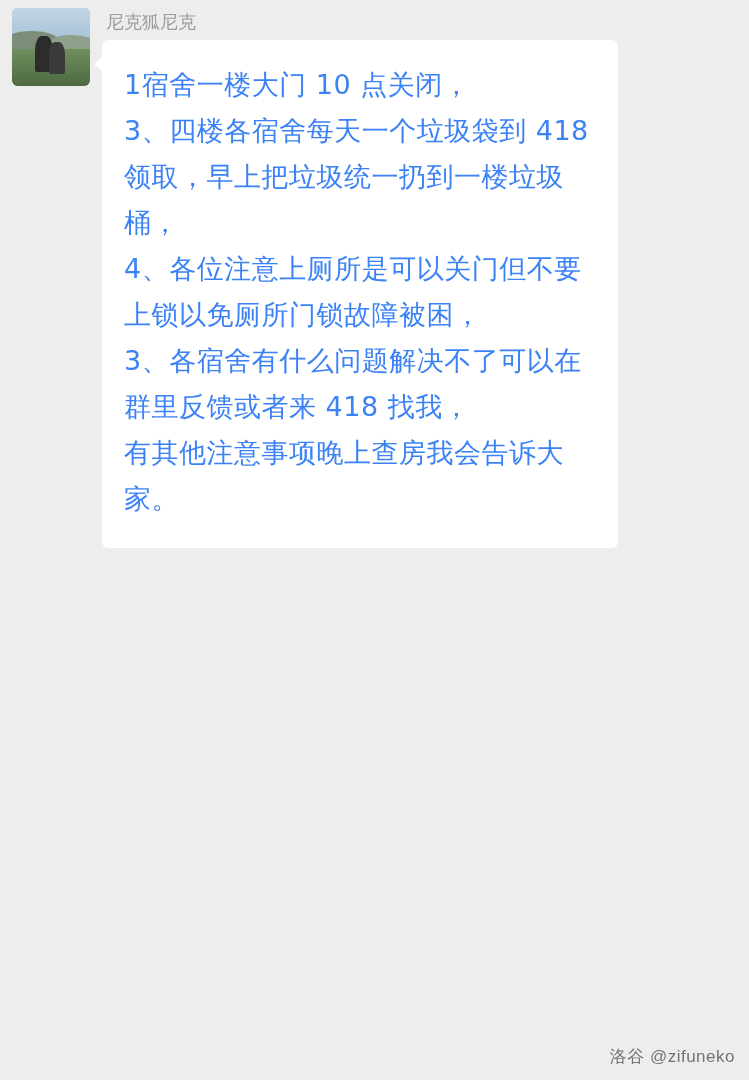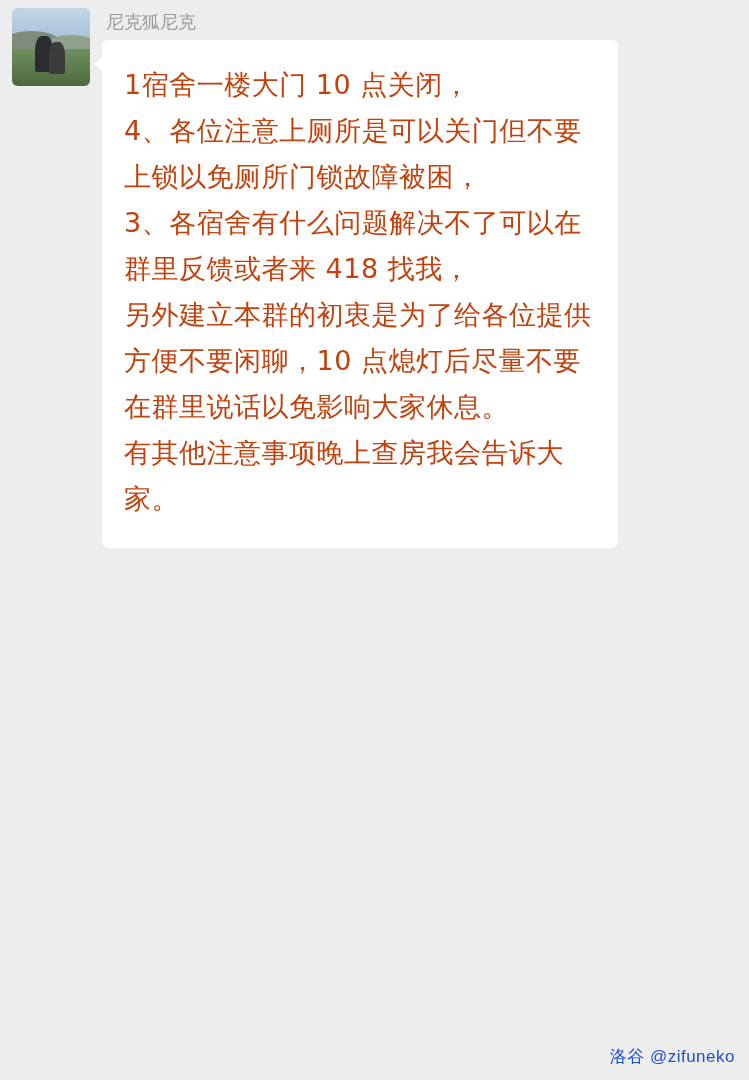--- a/index.html
+++ b/index.html
@@ -111,32 +111,32 @@
     left: -8px;
     top: 16px;
     width: 0;
     height: 0;
     border-top: 8px solid transparent;
     border-bottom: 8px solid transparent;
     border-right: 9px solid #ffffff;
   }
   .bubble p {
     margin: 0;
-    color: #c2410c;
+    color: #3b82f6;
     font-size: 27px;
     line-height: 46px;
     letter-spacing: 0.5px;
     font-family: "DejaVu Sans", sans-serif;
     word-break: break-word;
   }
   .watermark {
     position: absolute;
     right: 14px;
     bottom: 12px;
-    color: #1d4ed8;
+    color: #737373;
     font-size: 17px;
     letter-spacing: 0.5px;
     font-family: "Liberation Sans", sans-serif;
   }
 </style>
 </head>
 <body>
 
 <div class="chat-root">
 
@@ -149,23 +149,23 @@
       <div class="ground"></div>
       <div class="person"></div>
       <div class="person2"></div>
     </div>
 
     <div class="msg-col">
       <div class="sender-name">尼克狐尼克</div>
 
       <div class="bubble">
         <p>1宿舍一楼大门 10 点关闭，</p>
+        <p>3、四楼各宿舍每天一个垃圾袋到 418 领取，早上把垃圾统一扔到一楼垃圾桶，</p>
         <p>4、各位注意上厕所是可以关门但不要上锁以免厕所门锁故障被困，</p>
         <p>3、各宿舍有什么问题解决不了可以在群里反馈或者来 418 找我，</p>
-        <p>另外建立本群的初衷是为了给各位提供方便不要闲聊，10 点熄灯后尽量不要在群里说话以免影响大家休息。</p>
         <p>有其他注意事项晚上查房我会告诉大家。</p>
       </div>
     </div>
 
   </div>
 
   <div class="watermark">洛谷 @zifuneko</div>
 
 </div>
 

